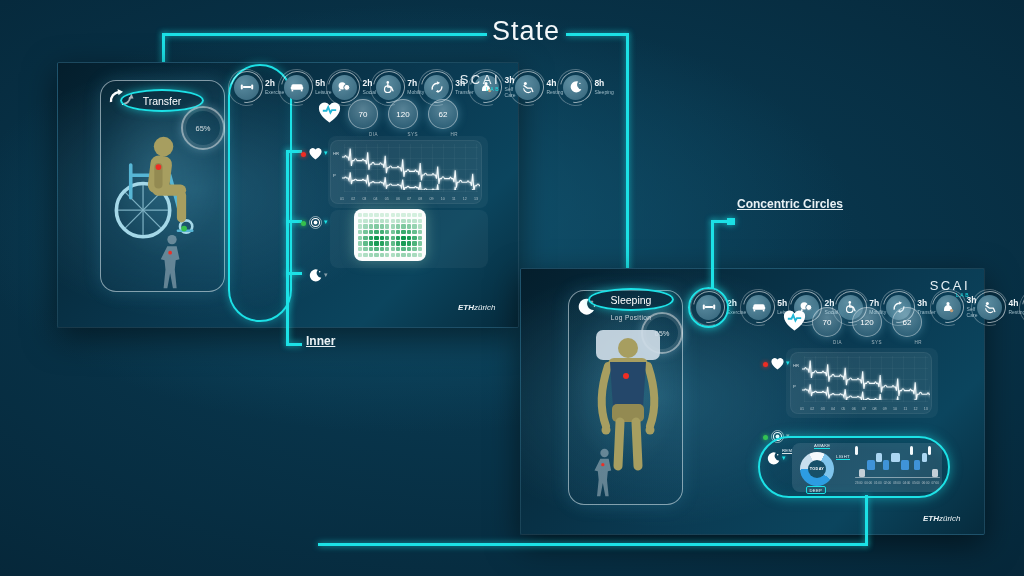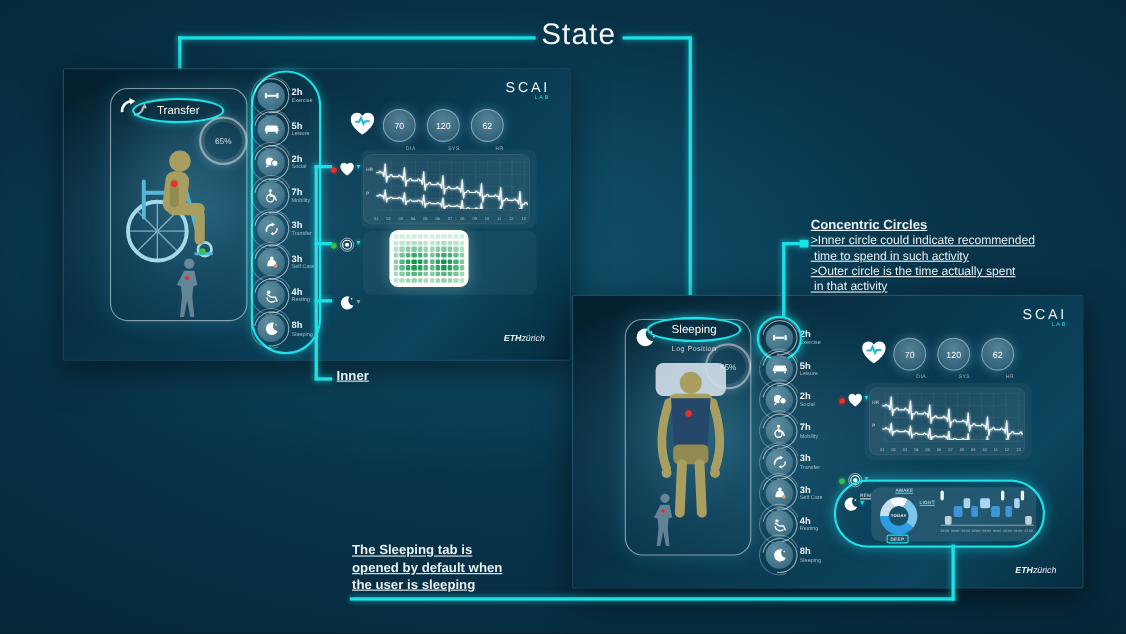--- a/index.html
+++ b/index.html
@@ -21,21 +21,21 @@
     box-shadow:0 0 18px rgba(80,190,230,.18);}
   .ellipse-label{position:absolute;border:2px solid #1ce1e6;border-radius:50%;color:#fff;
     font-size:10.5px;display:flex;align-items:center;justify-content:center;
     box-shadow:0 0 8px rgba(28,225,230,.55);background:rgba(6,40,56,.35);}
   .sub-label{position:absolute;font-size:6.5px;color:rgba(255,255,255,.78);text-align:center;letter-spacing:.4px;}
   .progress-circle{position:absolute;border-radius:50%;border:2px solid rgba(255,255,255,.5);
     display:flex;align-items:center;justify-content:center;color:rgba(255,255,255,.8);font-size:7.5px;
     box-shadow:0 0 10px rgba(160,220,245,.35), inset 0 0 0 3px rgba(255,255,255,.12);}
   .act-pill{position:absolute;border:2px solid #1ce1e6;border-radius:34px;
     box-shadow:0 0 10px rgba(28,225,230,.45), inset 0 0 14px rgba(28,225,230,.12);}
-  .act-list{position:absolute;display:flex;flex-direction:column;justify-content:space-between;padding:6px 0;}
+  .act-list{position:absolute;display:flex;justify-content:space-between;padding:6px 0;}
   .act-row{display:flex;align-items:center;gap:6px;height:26px;}
   .act-circle{position:relative;width:25px;height:25px;border-radius:50%;flex:0 0 25px;
     background:radial-gradient(circle at 35% 30%, #5d8ea2, #34647a);display:flex;align-items:center;justify-content:center;}
   .act-circle::before{content:"";position:absolute;inset:-3.5px;border-radius:50%;
     border:1.2px solid rgba(255,255,255,.55);border-left-color:transparent;transform:rotate(-35deg);}
   .act-circle::after{content:"";position:absolute;inset:-6px;border-radius:50%;
     border:1px solid rgba(255,255,255,.28);border-right-color:transparent;transform:rotate(25deg);}
   .hl-ring{position:absolute;inset:-8px;border-radius:50%;border:2px solid #1ce1e6;
     box-shadow:0 0 10px rgba(28,225,230,.8);}
   .act-circle .icon{width:14px;height:14px;display:block;}
@@ -765,30 +765,23 @@
 
   <div class="eth" style="left:923px;top:514px;">
     <b>ETH</b><span>zürich</span>
   </div>
 
   <div class="cl" style="left:727px;top:218px;width:8px;height:7px;"></div>
   <div class="cl" style="left:711px;top:220px;width:18px;height:2.5px;"></div>
   <div class="cl" style="left:711px;top:220px;width:2.5px;height:68px;"></div>
   <div class="annot" style="left:737px;top:197px;width:248px;">
     <div class="a-title">Concentric Circles</div>
-    <div class="a-body">&gt;Inner circle could indicate recommended
-&nbsp;time to spend in such activity
-&gt;Outer circle is the time actually spent
-&nbsp;in that activity</div>
   </div>
 
 
   <div class="annot" style="left:306px;top:334px;width:160px;">
     <div class="a-title">Inner</div>
   </div>
 
   <div class="cl" style="left:318px;top:543px;width:550px;height:3px;"></div>
   <div class="cl" style="left:865px;top:495px;width:3px;height:51px;"></div>
-  <div class="annot bold-note" style="left:320px;top:493px;width:180px;">The Sleeping tab is
-opened by default when
-the user is sleeping</div>
 
 </div>
 
 </body></html>

